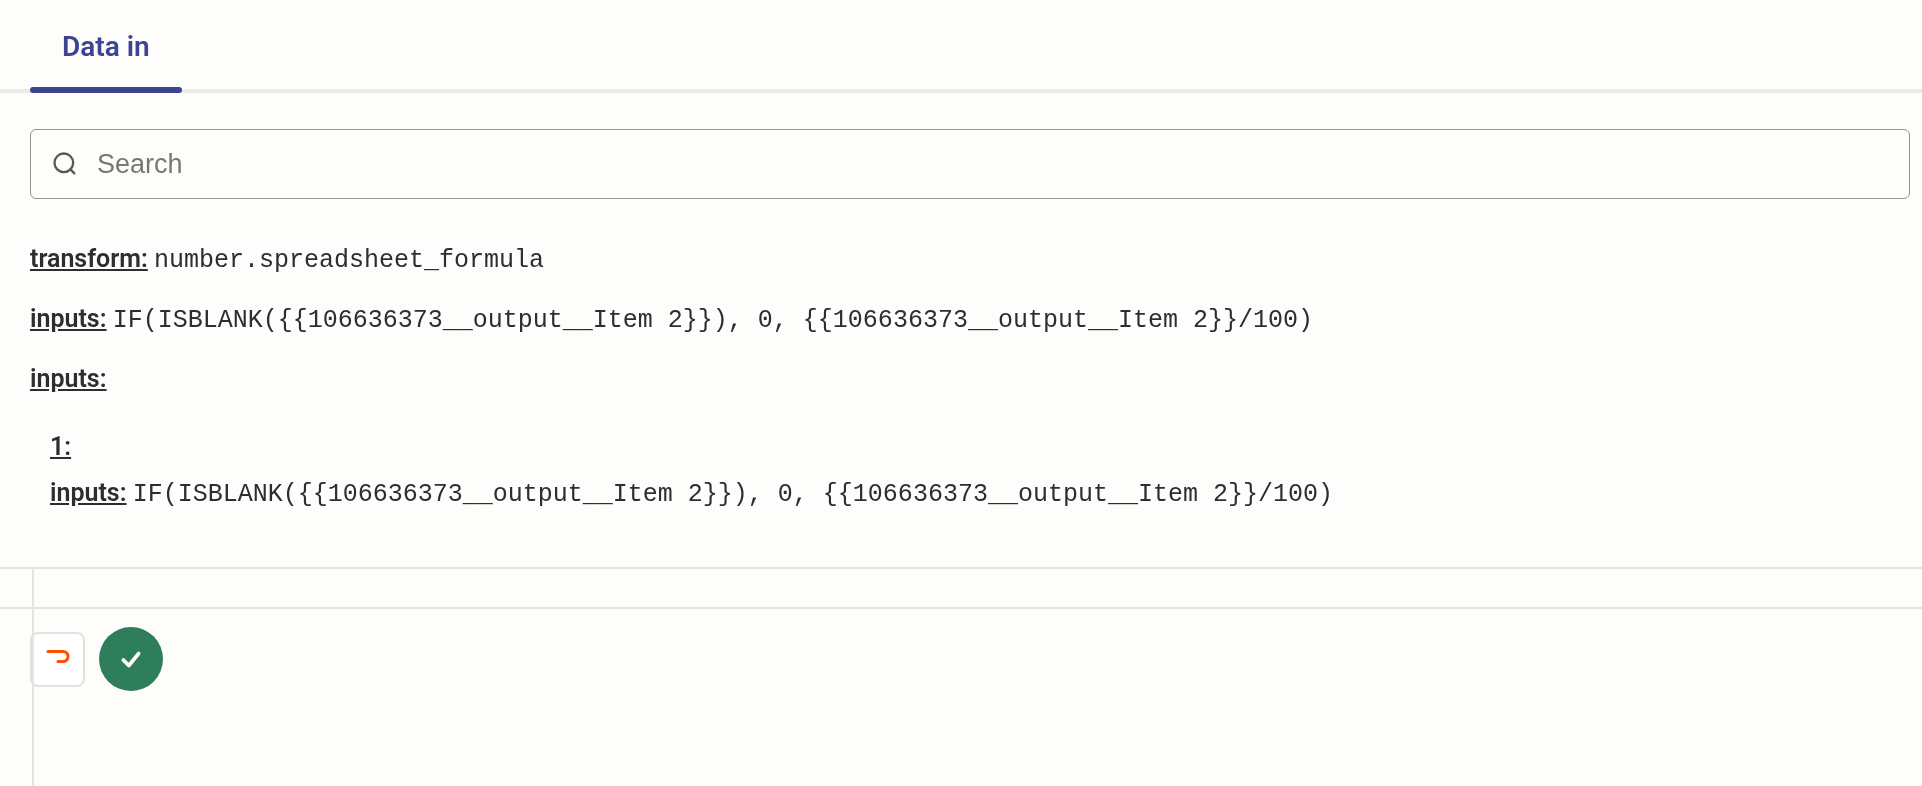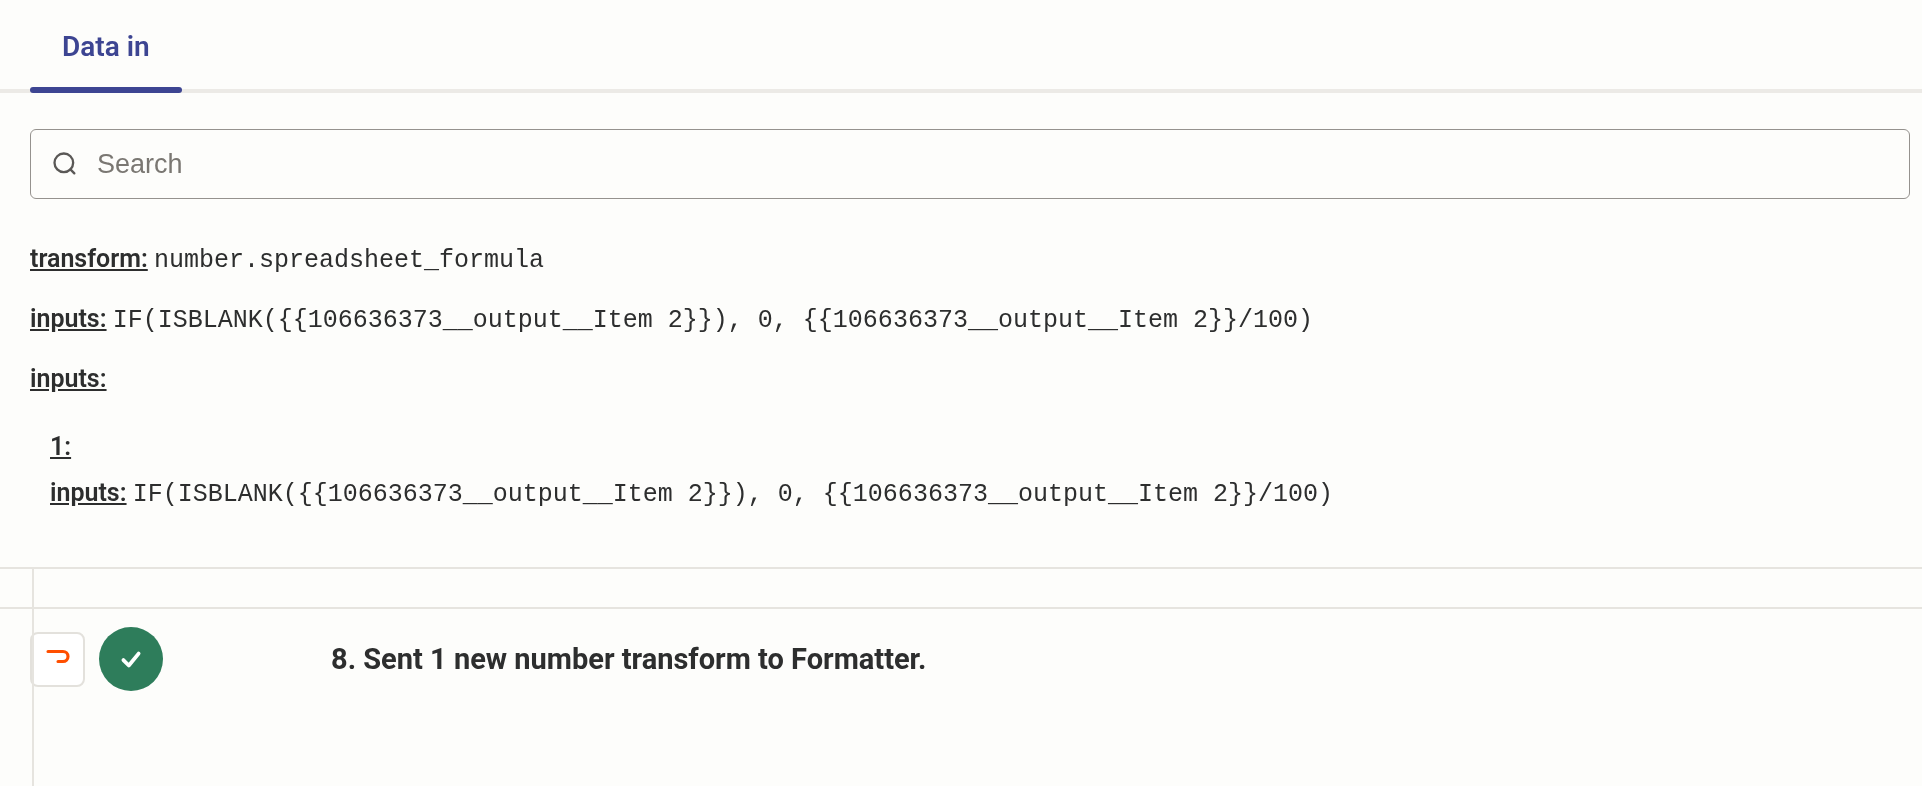--- a/index.html
+++ b/index.html
@@ -189,14 +189,13 @@
   <div class="icon-box">
     <svg width="30" height="30" viewBox="0 0 24 24" fill="none" stroke="#ff4f00" stroke-width="2.5" stroke-linecap="round" stroke-linejoin="round">
       <path d="M4 6 h12 a4 4 0 0 1 0 8 h-4"></path>
     </svg>
   </div>
   <div class="green-circle">
     <svg width="26" height="26" viewBox="0 0 24 24" fill="none" stroke="#ffffff" stroke-width="3.5" stroke-linecap="round" stroke-linejoin="round">
       <polyline points="5 13 10 18 19 7"></polyline>
     </svg>
   </div>
-  <div class="step-title">8. Sent 1 new number transform to Formatter.</div>
 </div>
 
 </body></html>

